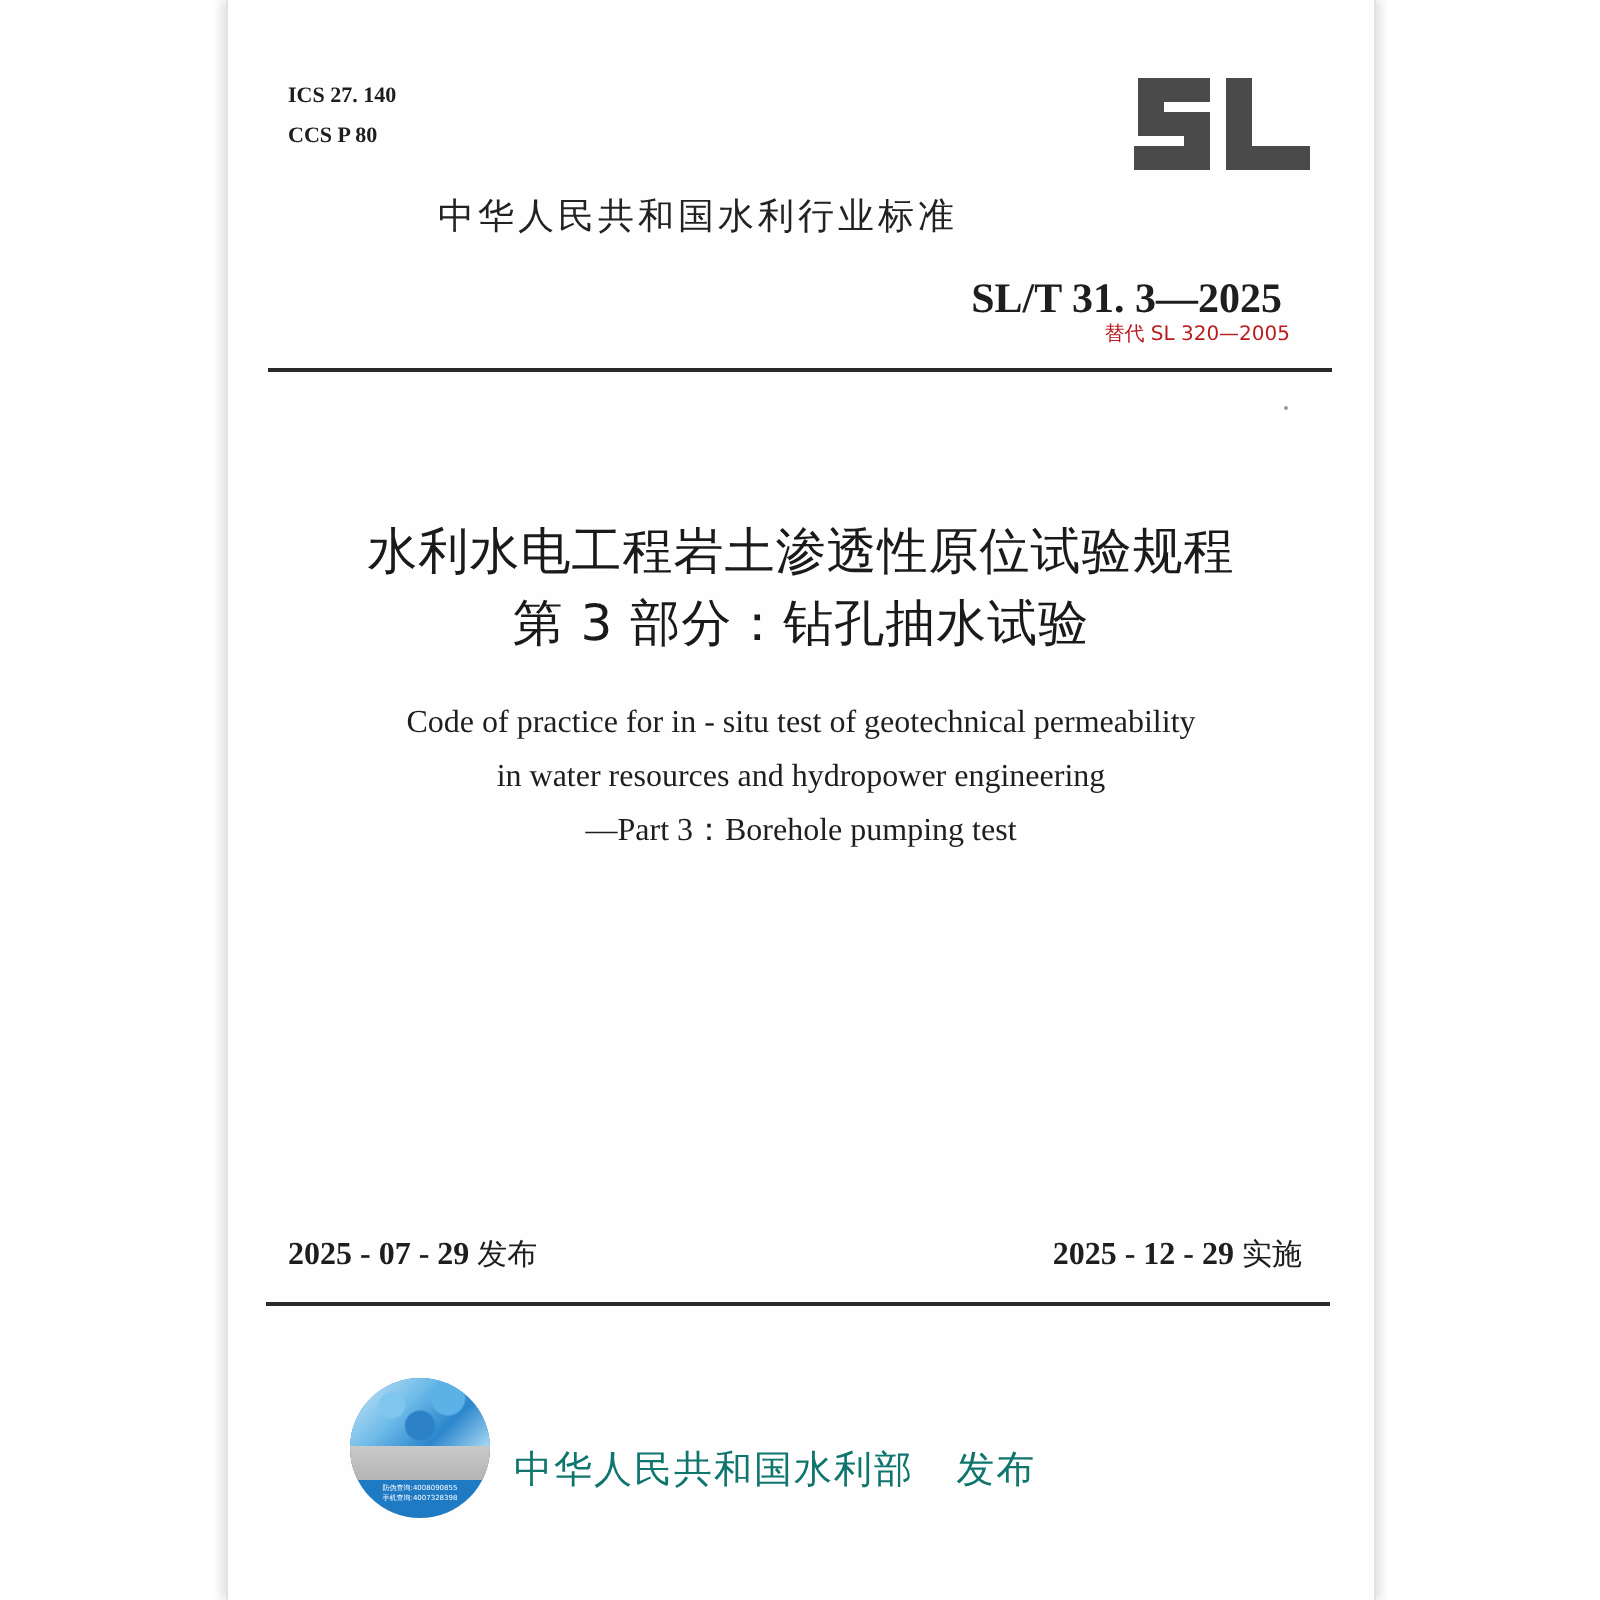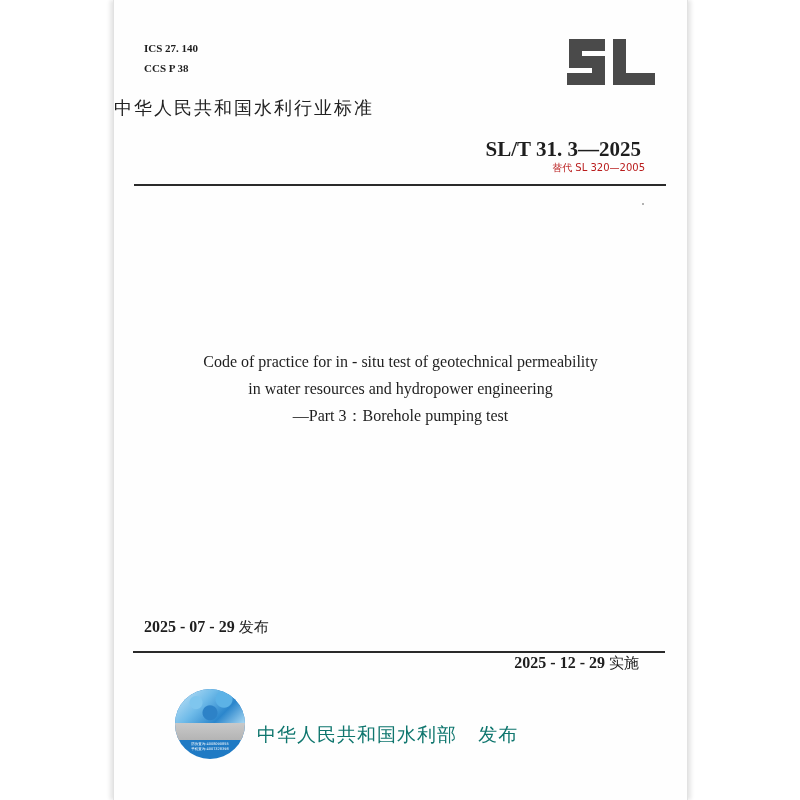--- a/index.html
+++ b/index.html
@@ -37,20 +37,21 @@
       font-size: 11px;
       color: #1e1e1e;
       line-height: 20px;
     }
     .sl-logo {
       left: 451px; top: 38px;
       width: 92px; height: 48px;
     }
     .industry-title {
       left: 0; width: 470px; top: 96px;
+      text-align: center;
       font-family: "DejaVu Sans", "Liberation Sans", sans-serif;
       font-size: 18px;
       letter-spacing: 2px;
       color: #222;
     }
     .std-num {
       right: 46px; top: 138px;
       text-align: right;
       font-family: Liberation Serif, serif;
       font-weight: bold;
@@ -96,27 +97,26 @@
       line-height: 27px;
     }
     .date-left {
       left: 30px; top: 618px;
       font-family: "Liberation Serif", "DejaVu Serif", serif;
       font-weight: bold;
       font-size: 16px;
       color: #1e1e1e;
     }
     .date-right {
-      right: 48px; top: 618px;
+      right: 36px; top: 618px;
       text-align: right;
       font-family: "Liberation Serif", "DejaVu Serif", serif;
       font-weight: bold;
       font-size: 16px;
       color: #1e1e1e;
-      margin-top: 36px;
     }
     .date-suffix {
       font-family: "DejaVu Sans", "Liberation Sans", sans-serif;
       font-weight: normal;
       font-size: 15px;
     }
 
     .sticker {
       left: 61px; top: 689px;
       width: 70px; height: 70px;
@@ -154,38 +154,42 @@
     }
   </style>
 </head>
 <body>
 
 <div class="stage">
   <div class="page">
 
     <div class="abs ics">
       <div>ICS 27. 140</div>
-      <div>CCS P 38</div>
+      <div>CCS P 80</div>
     </div>
 
     <svg class="abs sl-logo" viewBox="0 0 92 48" xmlns="http://www.w3.org/2000/svg">
 
       <path d="M4 1 H40 V13 H17 V18 H40 V47 H2 V35 H27 V30 H4 Z" fill="#4a4a4a"></path>
 
       <path d="M48 1 H61 V35 H90 V47 H48 Z" fill="#4a4a4a"></path>
     </svg>
 
     <div class="abs industry-title">中华人民共和国水利行业标准</div>
 
     <div class="abs std-num">SL/T 31. 3—2025</div>
     <div class="abs std-replace">替代 SL 320—2005</div>
 
     <div class="abs rule rule-top"></div>
     <div class="abs speck" style="left:528px; top:203px;"></div>
 
+    <div class="abs cn-title">
+      <span class="l2">水利水电工程岩土渗透性原位试验规程</span>
+      <span class="l2">第 3 部分：钻孔抽水试验</span>
+    </div>
 
     <div class="abs en-title">
       <div>Code of practice for in - situ test of geotechnical permeability</div>
       <div>in water resources and hydropower engineering</div>
       <div>—Part 3：Borehole pumping test</div>
     </div>
 
     <div class="abs date-left">
       <span>2025 - 07 - 29</span>
       <span class="date-suffix">发布</span>

